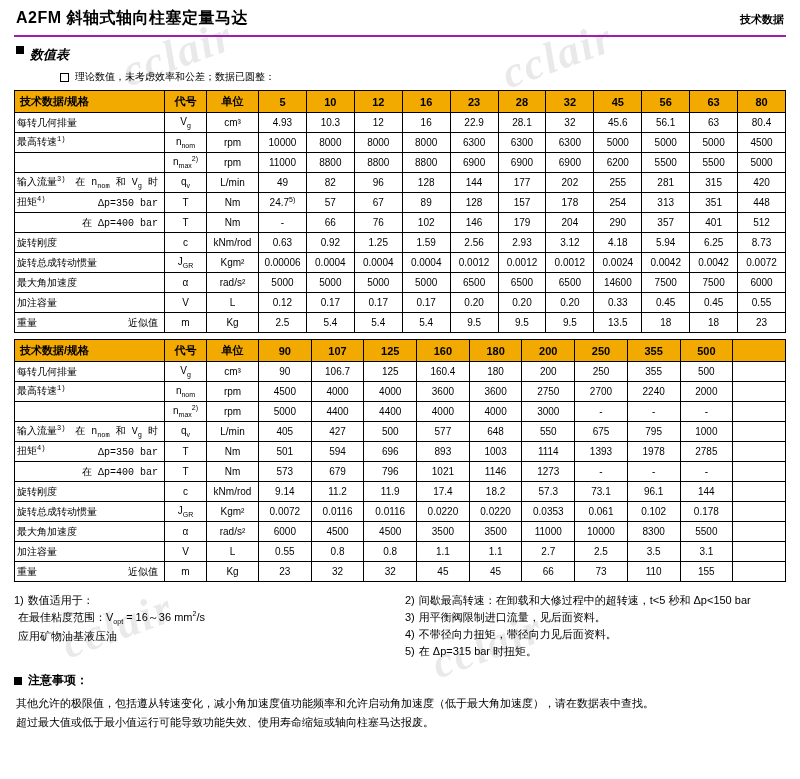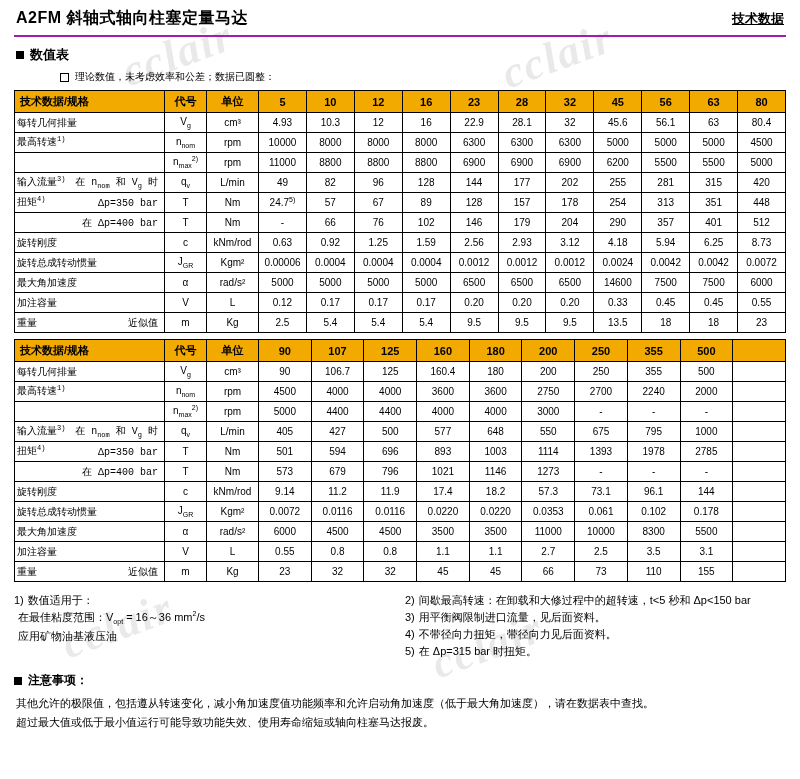--- a/index.html
+++ b/index.html
@@ -52,32 +52,31 @@
     justify-content: space-between;
     padding: 8px 2px 6px 2px;
     border-bottom: 2px solid #a21caf;
   }
   .header-title {
     font-size: 16px;
     font-weight: bold;
     letter-spacing: 0.5px;
   }
   .header-right {
-    font-size: 13px;
+    font-size: 11px;
     font-weight: bold;
-    text-decoration: underline;
   }
 
   .section-title {
     display: flex;
-    align-items: center;
     gap: 6px;
     margin: 9px 0 6px 2px;
     font-size: 13px;
     font-weight: bold;
+    font-style: italic;
   }
   .sq {
     display: inline-block;
     width: 8px; height: 8px;
     background: #000;
   }
   .sq-hollow {
     display: inline-block;
     width: 7px; height: 7px;
     border: 1px solid #000;

